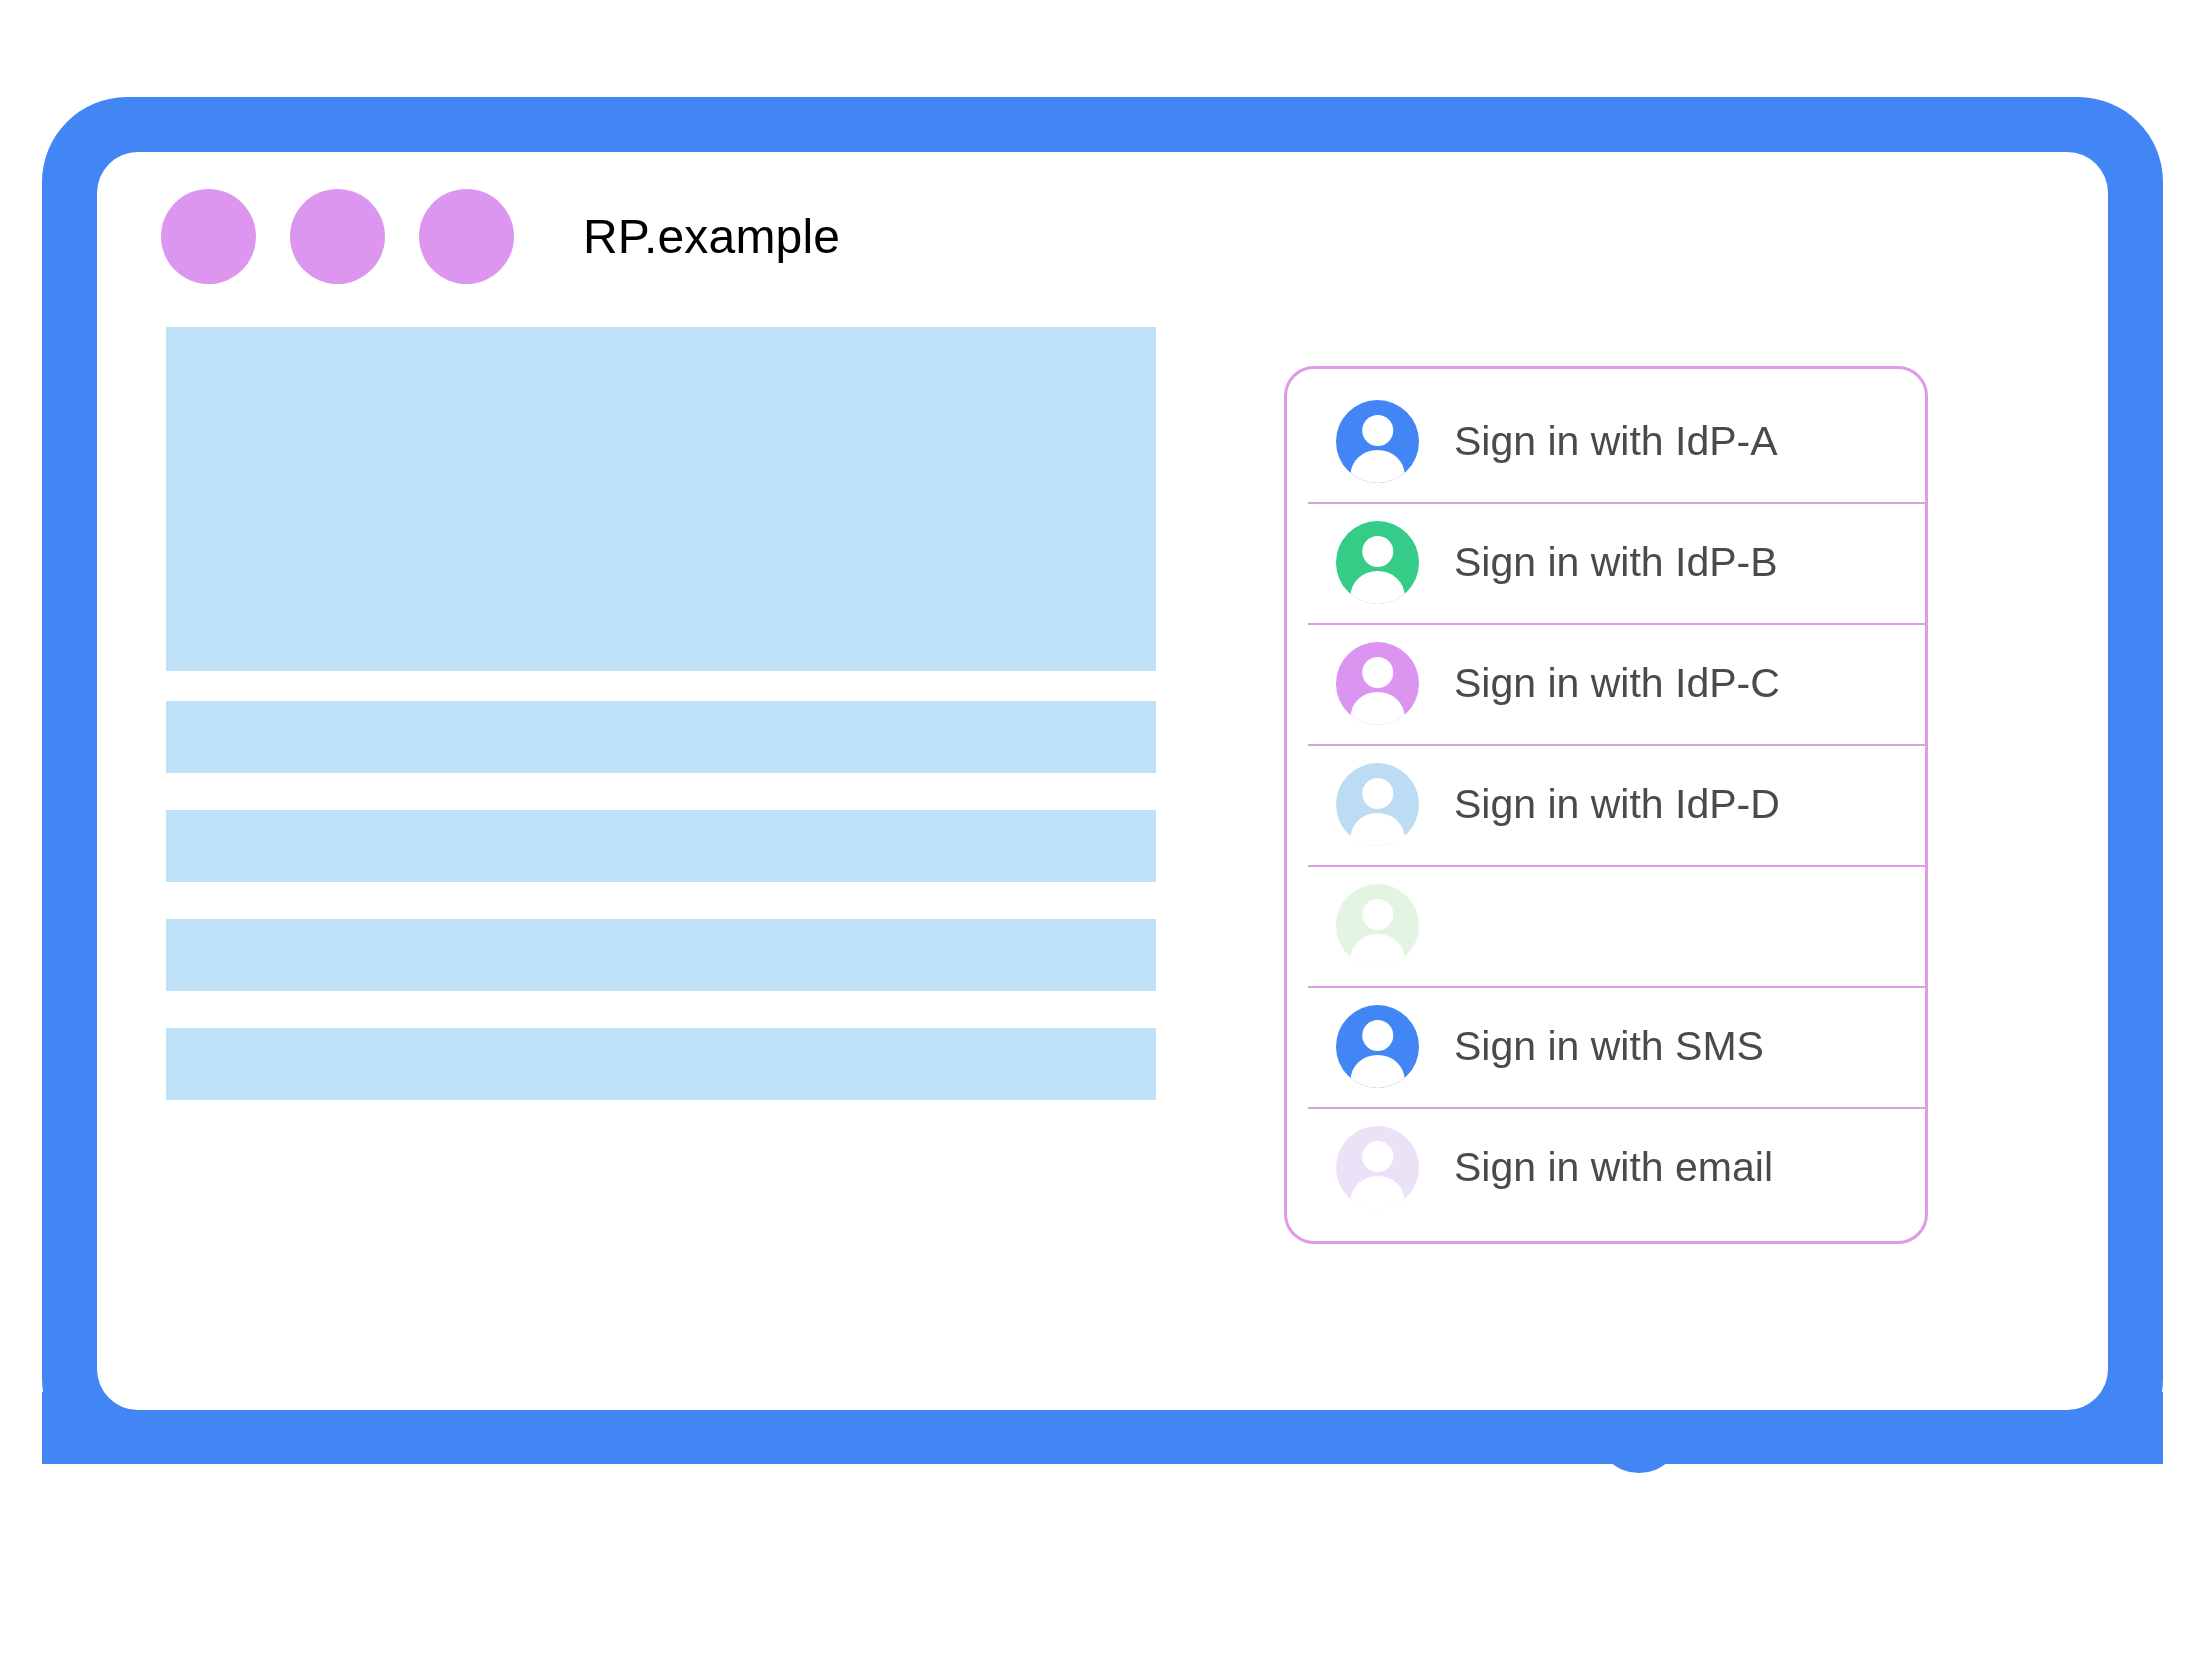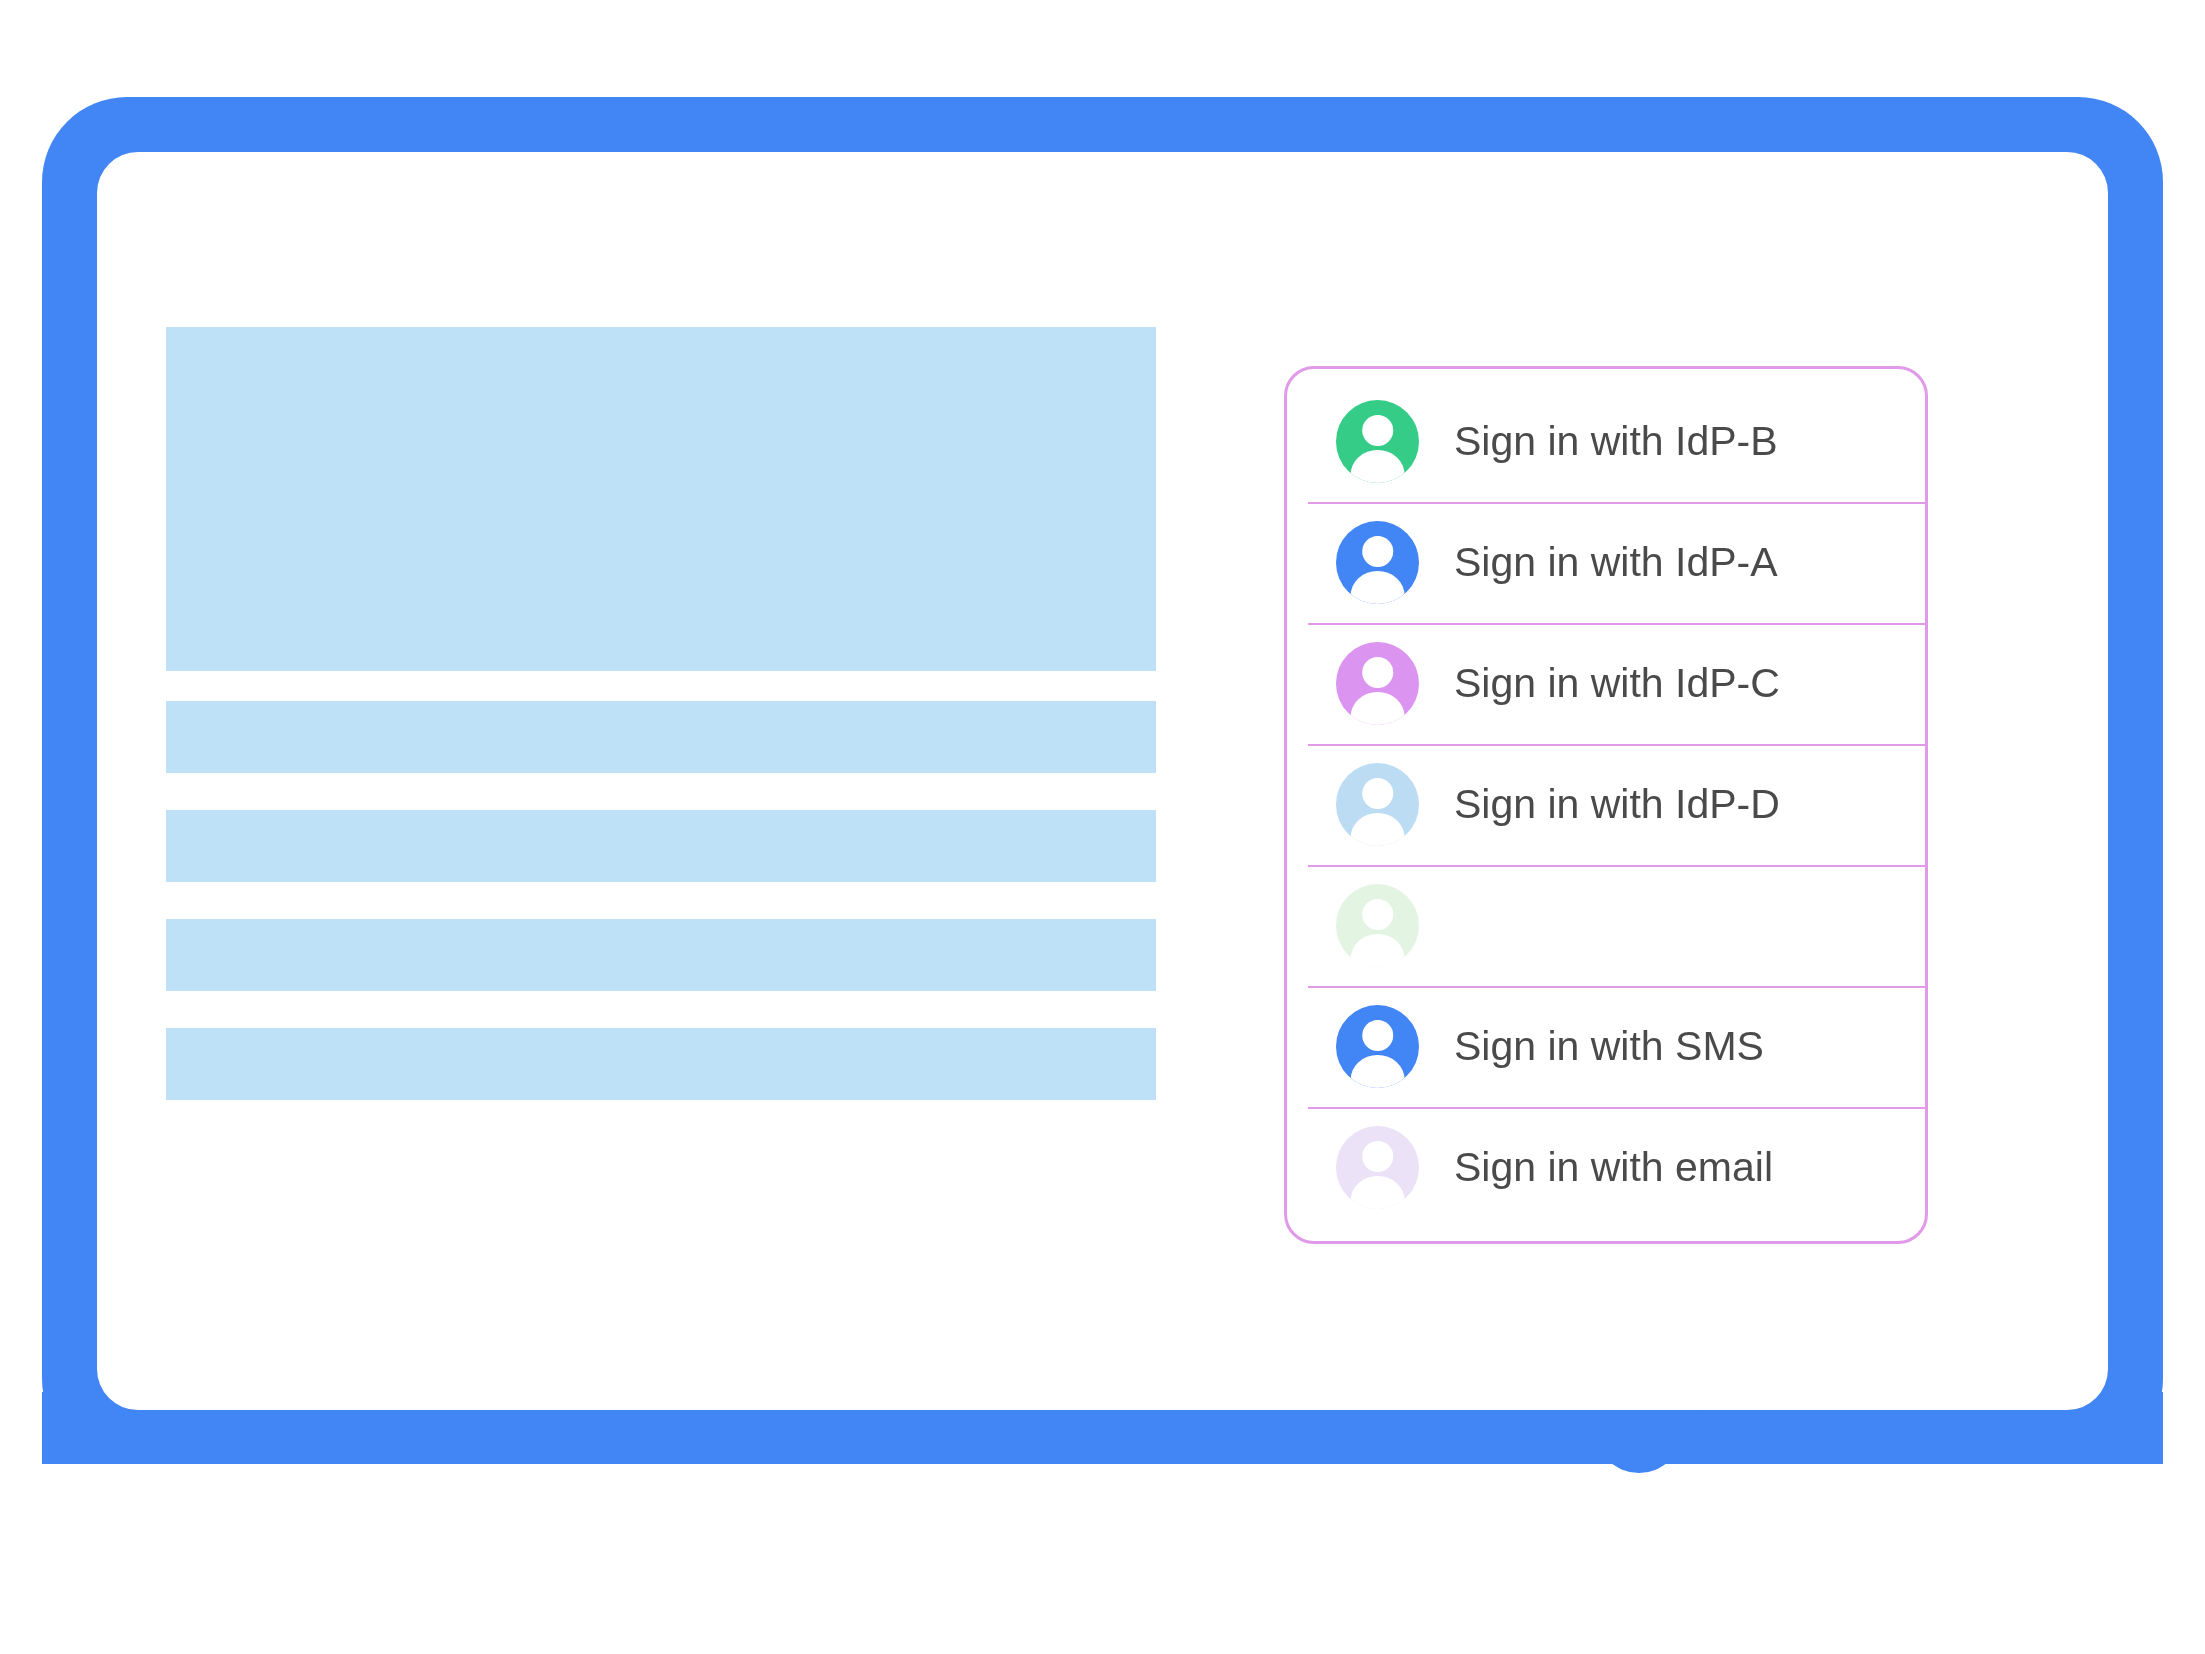--- a/index.html
+++ b/index.html
@@ -193,45 +193,51 @@
 <div id="device-frame">
 
   <div id="device-bezel" style="background: rgb(66, 133, 244);"></div>
 
   <div id="bezel-bottom-left" style="background: rgb(66, 133, 244);"></div>
   <div id="bezel-bottom-right" style="background: rgb(66, 133, 244);"></div>
   <div id="home-button" style="background: rgb(66, 133, 244);"></div>
 
   <div id="device-screen">
 
+    <div id="titlebar">
+      <span class="win-dot" style="background: rgb(221, 150, 240);"></span>
+      <span class="win-dot" style="background: rgb(221, 150, 240);"></span>
+      <span class="win-dot" style="background: rgb(221, 150, 240);"></span>
+      <span id="window-title" style="color: rgb(0, 0, 0);">RP.example</span>
+    </div>
 
     <div id="content-skeleton">
       <div class="skeleton-block skeleton-hero" style="background: rgb(191, 225, 247);"></div>
       <div class="skeleton-block skeleton-bar" style="background: rgb(191, 225, 247);"></div>
       <div class="skeleton-block skeleton-bar" style="background: rgb(191, 225, 247);"></div>
       <div class="skeleton-block skeleton-bar" style="background: rgb(191, 225, 247);"></div>
       <div class="skeleton-block skeleton-bar last" style="background: rgb(191, 225, 247);"></div>
     </div>
 
     <div id="signin-panel" style="border-color: rgb(224, 154, 232);">
 
       <div class="signin-row">
+        <span class="avatar" style="background: rgb(66, 133, 244);">
+          <span class="head"></span>
+            <span class="body"></span>
+        </span>
+        <span class="signin-label" style="color: rgb(74, 74, 74);">Sign in with IdP-A</span>
+      </div>
+
+      <div class="signin-row">
         <span class="avatar" style="background: rgb(52, 204, 135);">
           <span class="head"></span>
             <span class="body"></span>
         </span>
         <span class="signin-label" style="color: rgb(74, 74, 74);">Sign in with IdP-B</span>
-      </div>
-
-      <div class="signin-row">
-        <span class="avatar" style="background: rgb(66, 133, 244);">
-          <span class="head"></span>
-            <span class="body"></span>
-        </span>
-        <span class="signin-label" style="color: rgb(74, 74, 74);">Sign in with IdP-A</span>
       </div>
 
       <div class="signin-row">
         <span class="avatar" style="background: rgb(219, 148, 239);">
           <span class="head"></span>
             <span class="body"></span>
         </span>
         <span class="signin-label" style="color: rgb(74, 74, 74);">Sign in with IdP-C</span>
       </div>
 

